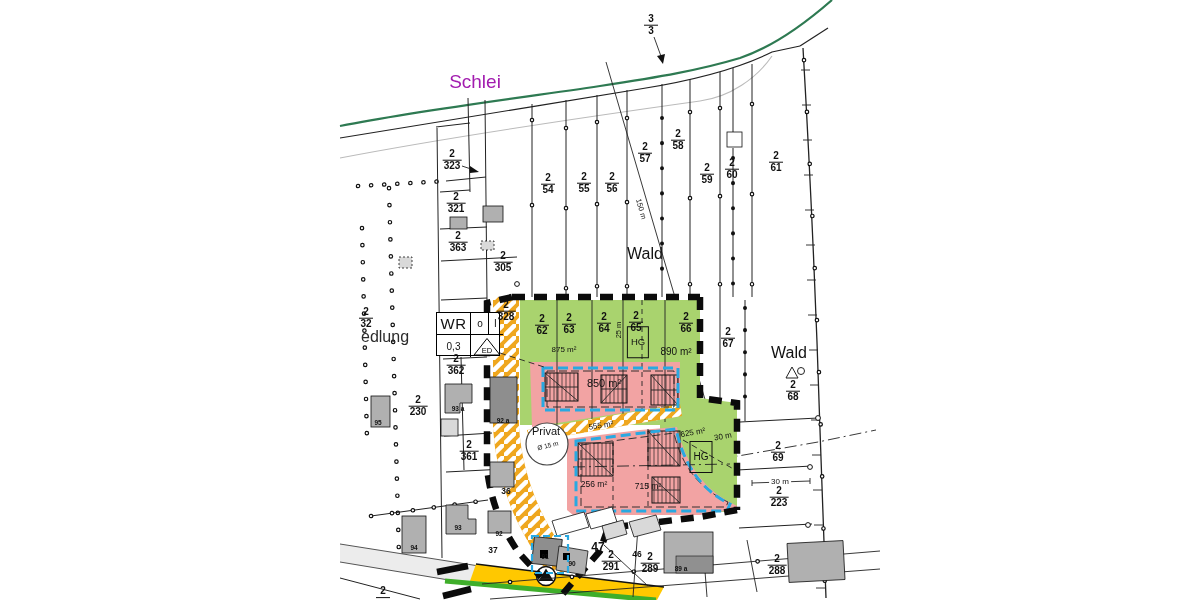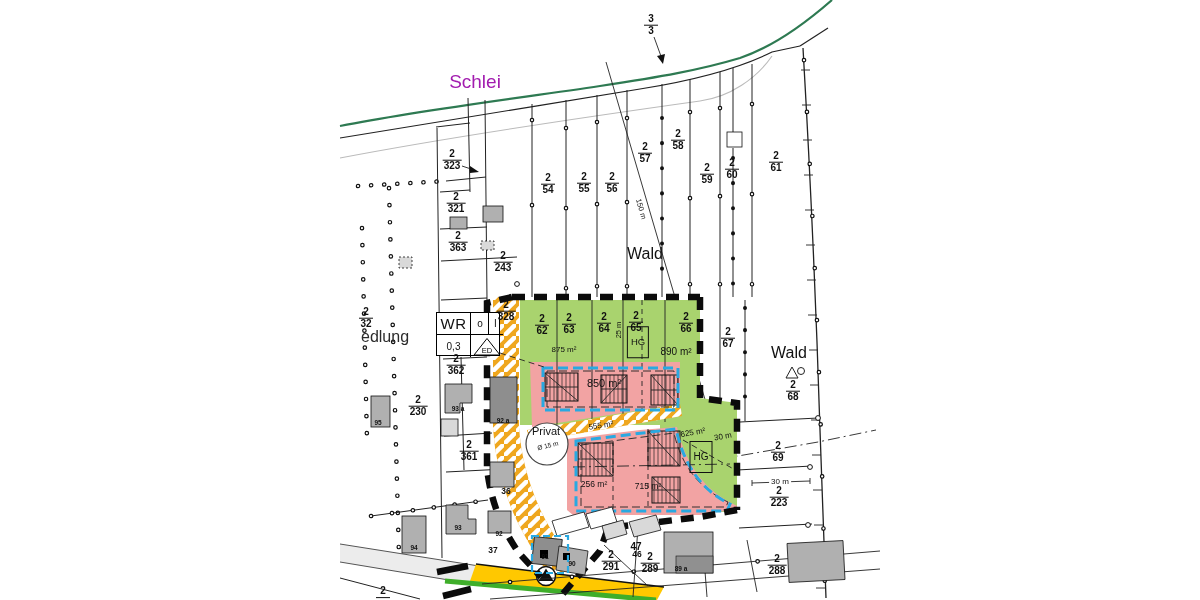--- a/index.html
+++ b/index.html
@@ -290,21 +290,21 @@
       <span class="den">321</span>
     </div>
 
     <div class="frac" style="left: 458px; top: 242px;">
       <span class="num">2</span>
       <span class="den">363</span>
     </div>
 
     <div class="frac" style="left: 503px; top: 262px;">
       <span class="num">2</span>
-      <span class="den">243</span>
+      <span class="den">305</span>
     </div>
 
     <div class="frac" style="left: 506px; top: 311px;">
       <span class="num">2</span>
       <span class="den">328</span>
     </div>
 
     <div class="frac" style="left: 456px; top: 365px;">
       <span class="num">2</span>
       <span class="den">362</span>
@@ -483,16 +483,16 @@
     <div class="tlabel bold" style="left: 414px; top: 548px; font-size: 6.5px;"><span>94</span></div>
 
     <div class="tlabel bold" style="left: 499px; top: 534px; font-size: 6.5px;"><span>92</span></div>
 
     <div class="tlabel bold" style="left: 545px; top: 557px; font-size: 6.5px;"><span>91</span></div>
 
     <div class="tlabel bold" style="left: 572px; top: 564px; font-size: 6.5px;"><span>90</span></div>
 
     <div class="tlabel bold" style="left: 681px; top: 569px; font-size: 6.5px;"><span>89 a</span></div>
 
-    <div class="tlabel bold" style="left: 598px; top: 547px; font-size: 10px; margin-left: 38px;"><span>47</span></div>
+    <div class="tlabel bold" style="left: 598px; top: 547px; font-size: 12px;"><span>47</span></div>
 
     <div class="tlabel bold" style="left: 637px; top: 554px; font-size: 8.5px;"><span>46</span></div>
   </div>
 
 </body></html>

